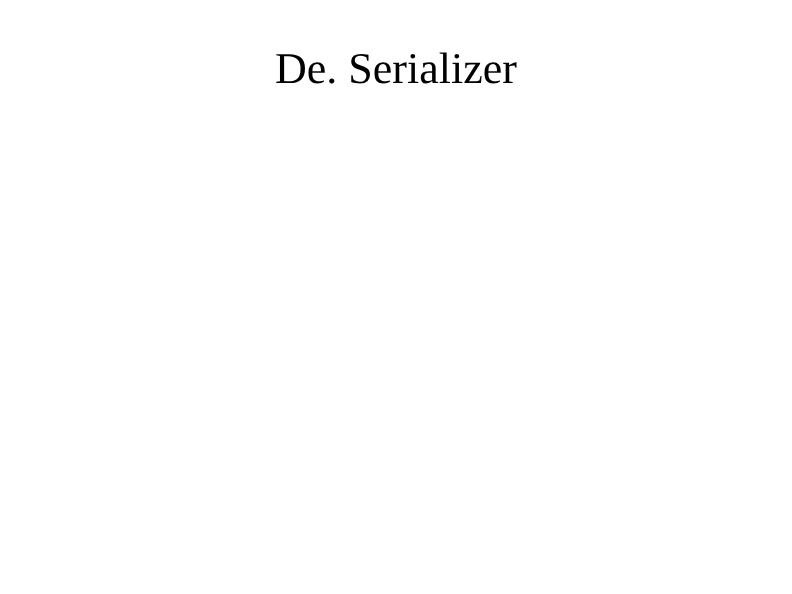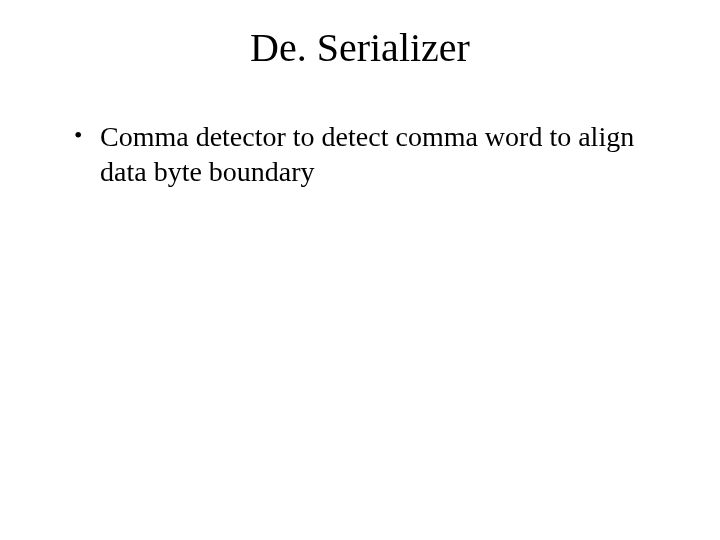--- a/index.html
+++ b/index.html
@@ -8,21 +8,21 @@
     width: 720px;
     height: 540px;
     background: #ffffff;
     font-family: "Times New Roman", Times, serif;
     color: #000000;
   }
   .slide {
     width: 720px;
     height: 540px;
     box-sizing: border-box;
-    padding: 24px 60px 0 60px;
+    padding: 38px 60px 0 60px;
   }
   .title {
     text-align: center;
     font-size: 40px;
     font-weight: normal;
     margin: 0 0 48px 0;
   }
   .bullets {
     list-style: none;
     padding: 0;
@@ -43,15 +43,14 @@
     font-size: 24px;
     line-height: 1.35;
   }
 </style>
 </head>
 <body>
 
 <div class="slide">
   <h1 class="title">De. Serializer</h1>
   <ul class="bullets">
-    <li>Comma detector to detect comma word to align data byte boundary</li>
   </ul>
 </div>
 
 </body></html>

